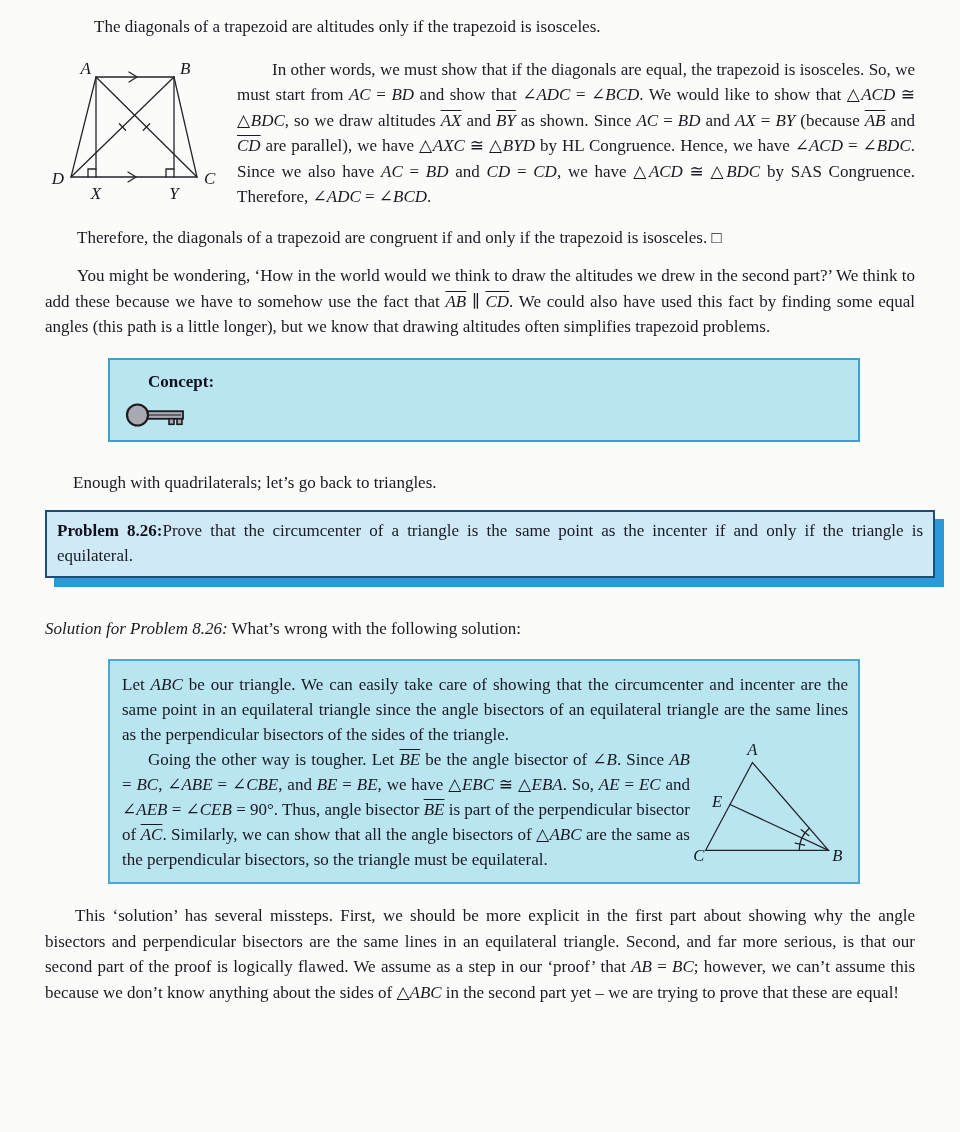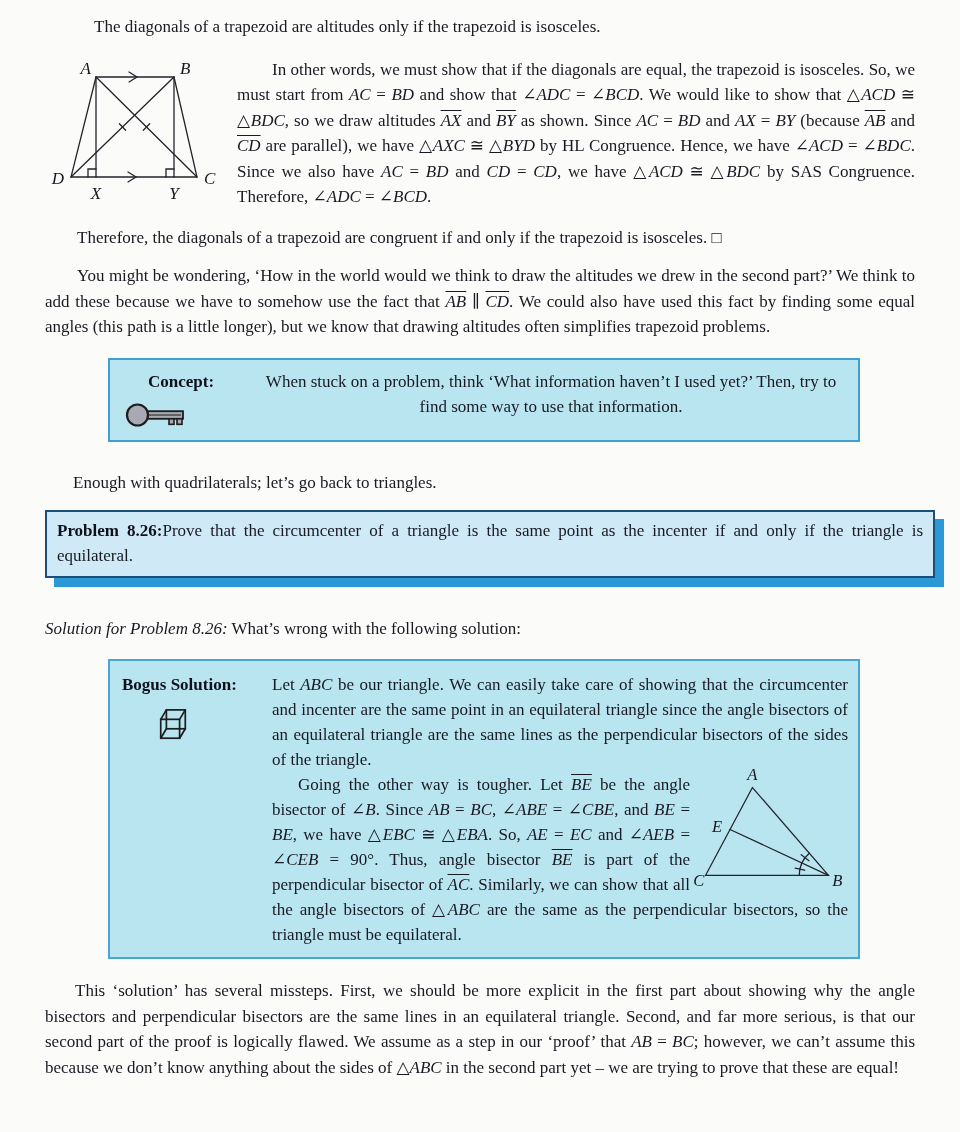--- a/index.html
+++ b/index.html
@@ -113,43 +113,31 @@
   <div class="concept-label-col">
     <span class="box-label">Concept:</span>
     <svg width="66" height="32" viewBox="0 0 66 32">
       <rect x="23" y="12.2" width="36" height="7.6" fill="#a9a9b4" stroke="#1c1c1c" stroke-width="1.8"></rect>
       <line x1="25" y1="16" x2="57" y2="16" stroke="#1c1c1c" stroke-width="1"></line>
       <rect x="45" y="19.8" width="5" height="5.5" fill="#a9a9b4" stroke="#1c1c1c" stroke-width="1.6"></rect>
       <rect x="53" y="19.8" width="5" height="5.5" fill="#a9a9b4" stroke="#1c1c1c" stroke-width="1.6"></rect>
       <circle cx="13.5" cy="16" r="10.5" fill="#a9a9b4" stroke="#1c1c1c" stroke-width="2.2"></circle>
     </svg>
   </div>
-  <div class="concept-text">When stuck on a problem, think ‘What information haven’t I used yet?’ Then, try to find some way to use that information.</div>
 </div>
 
 <p class="enough-line">Enough with quadrilaterals; let’s go back to triangles.</p>
 
 <div class="problem-box">
   <span class="box-label">Problem 8.26:</span><span>Prove that the circumcenter of a triangle is the same point as the incenter if and only if the triangle is equilateral.</span>
 </div>
 
 <p class="solution-line"><i>Solution for Problem 8.26:</i><span> What’s wrong with the following solution:</span></p>
 
 <div class="bogus-box">
-  <div class="bogus-label-col">
-    <span class="box-label">Bogus Solution:</span>
-    <svg width="34" height="38" viewBox="0 0 36 38">
-      <rect x="11" y="3" width="20" height="20" fill="none" stroke="#1c1c1c" stroke-width="1.8"></rect>
-      <rect x="5" y="13" width="20" height="20" fill="none" stroke="#1c1c1c" stroke-width="1.8"></rect>
-      <line x1="5" y1="13" x2="11" y2="3" stroke="#1c1c1c" stroke-width="1.8"></line>
-      <line x1="25" y1="13" x2="31" y2="3" stroke="#1c1c1c" stroke-width="1.8"></line>
-      <line x1="5" y1="33" x2="11" y2="23" stroke="#1c1c1c" stroke-width="1.8"></line>
-      <line x1="25" y1="33" x2="31" y2="23" stroke="#1c1c1c" stroke-width="1.8"></line>
-    </svg>
-  </div>
   <div class="bogus-text">
     <p>Let <i>ABC</i> be our triangle.  We can easily take care of showing that the circumcenter and incenter are the same point in an equilateral triangle since the angle bisectors of an equilateral triangle are the same lines as the perpendicular bisectors of the sides of the triangle.</p>
     <div class="fig-triangle">
       <svg width="158" height="125" viewBox="0 0 162 128">
 
         <path class="figline" d="M64,22 L16,112 L142,112 Z"></path>
 
         <line class="figline" x1="142" y1="112" x2="41" y2="65"></line>
 
         <path class="figline" d="M112,112 A30,30 0 0 1 122.3,89.4"></path>

